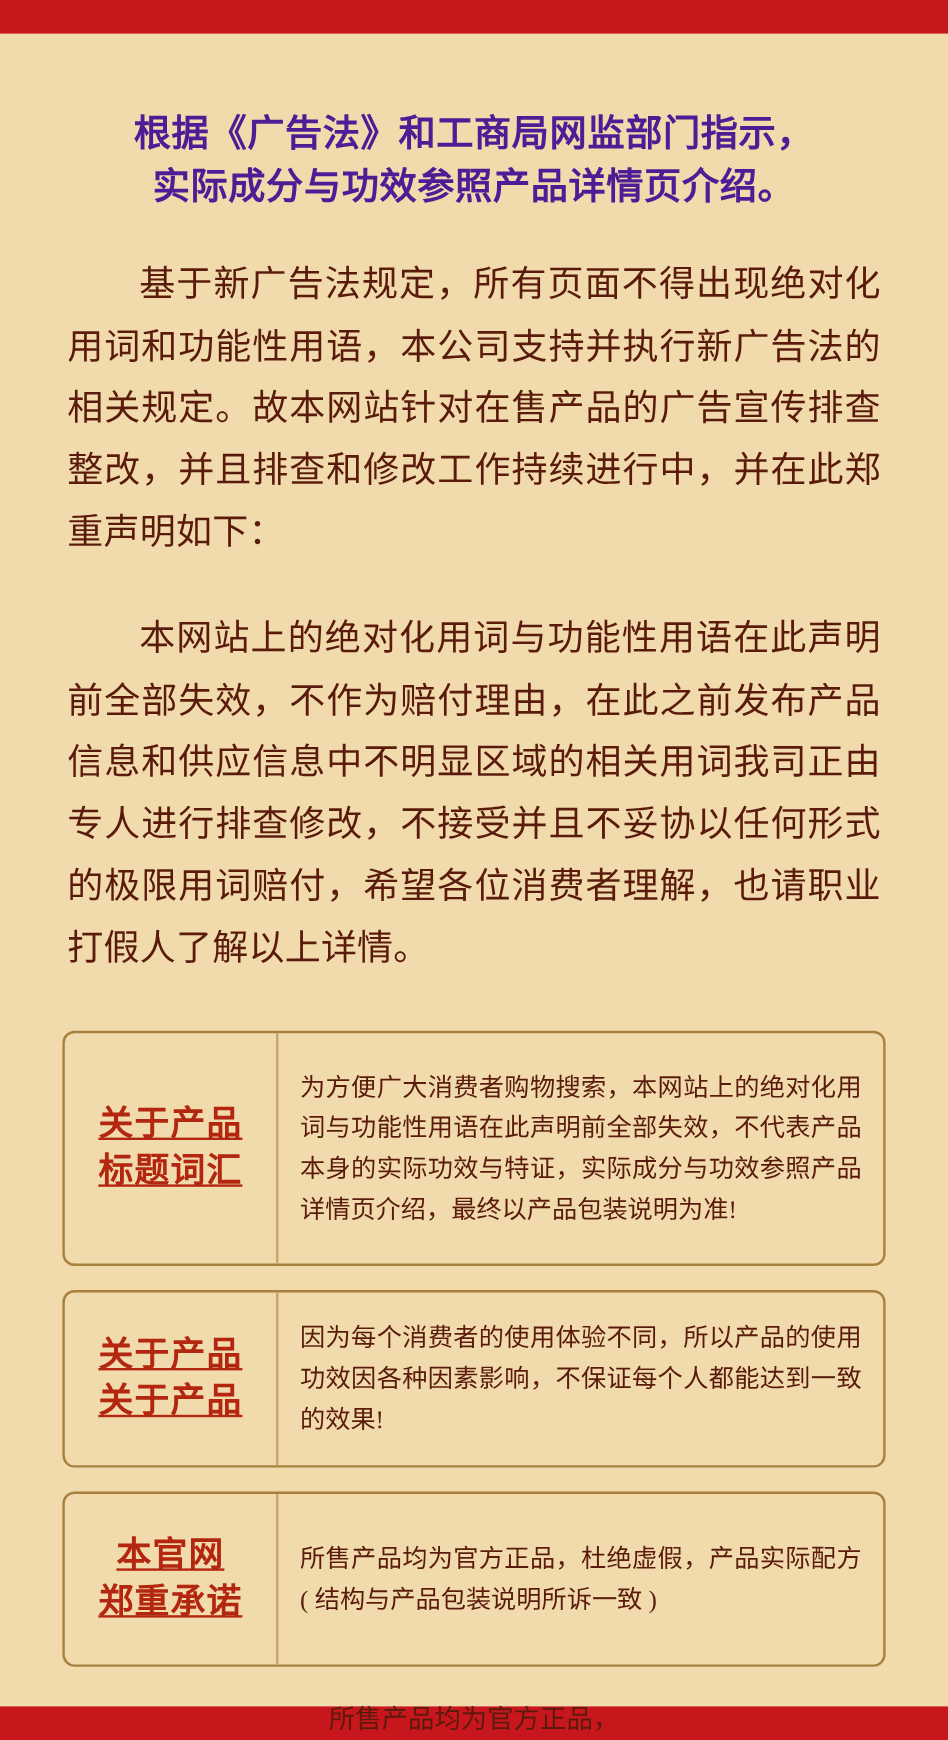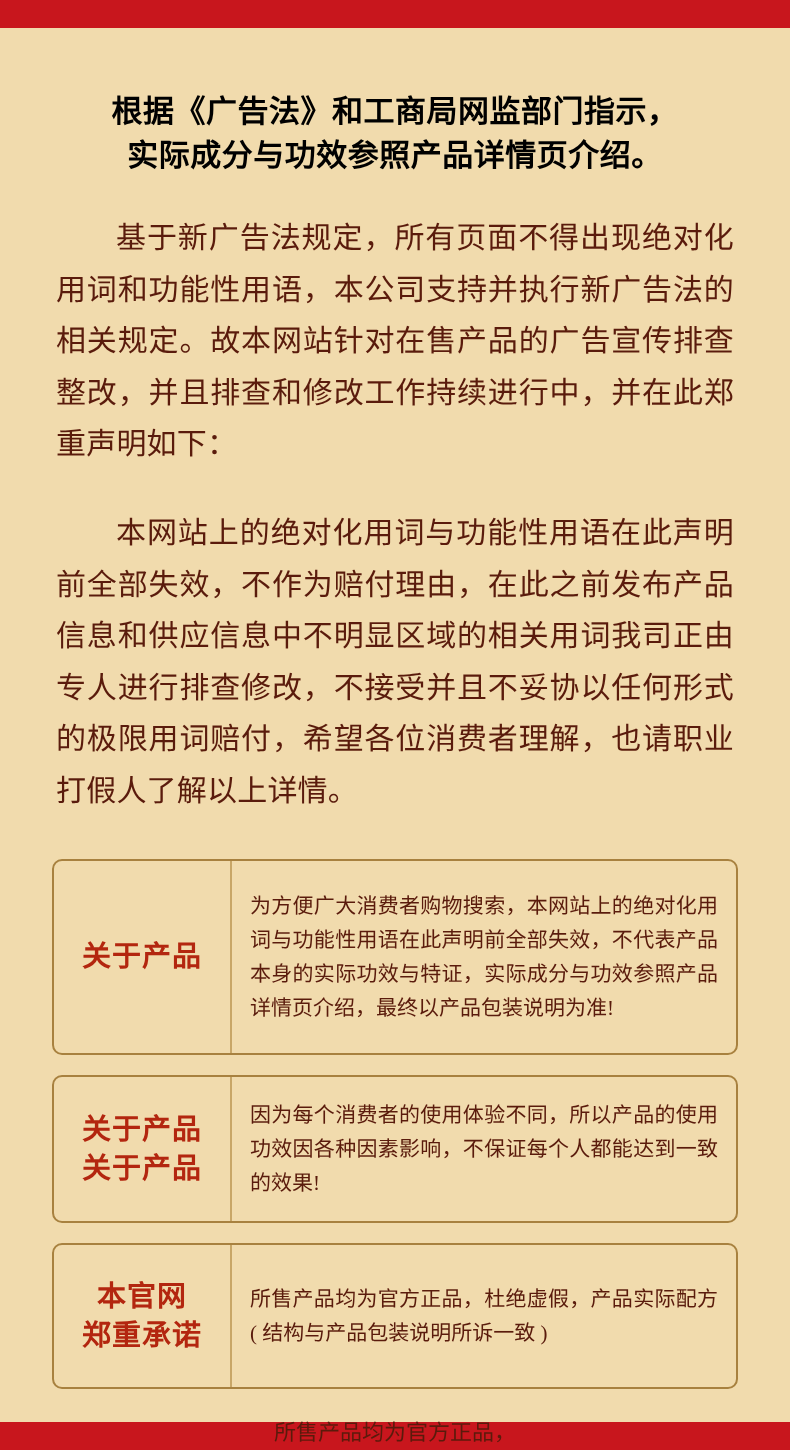--- a/index.html
+++ b/index.html
@@ -25,21 +25,21 @@
     position: absolute;
     left: 0;
     top: 28px;
     width: 790px;
     height: 1394px;
     background: #f1dbad;
     box-sizing: border-box;
     padding: 40px 52px 20px 52px;
   }
   .headline {
-    color: #000000;
+    color: #4c1d95;
     font-weight: bold;
     font-size: 31px;
     line-height: 1.42;
     text-align: center;
     letter-spacing: 0.5px;
     margin: 22px 0 0 0;
   }
   .headline .l2 {
     display: block;
   }
@@ -76,20 +76,21 @@
     align-items: center;
     justify-content: center;
     color: #b3260f;
     font-weight: bold;
     font-size: 29px;
     line-height: 1.34;
     padding: 14px 4px;
     border-right: 2px solid #c8a667;
     text-align: center;
     letter-spacing: 1px;
+    text-decoration: underline;
   }
   .card-body {
     flex: 1 1 auto;
     color: #5a1b0c;
     font-size: 21px;
     line-height: 1.62;
     padding: 16px 18px 16px 18px;
     text-align: justify;
     text-justify: inter-ideograph;
     display: flex;
@@ -119,20 +120,21 @@
     </div>
 
     <p class="body-para first">基于新广告法规定，所有页面不得出现绝对化用词和功能性用语，本公司支持并执行新广告法的相关规定。故本网站针对在售产品的广告宣传排查整改，并且排查和修改工作持续进行中，并在此郑重声明如下：</p>
     <p class="body-para second">本网站上的绝对化用词与功能性用语在此声明前全部失效，不作为赔付理由，在此之前发布产品信息和供应信息中不明显区域的相关用词我司正由专人进行排查修改，不接受并且不妥协以任何形式的极限用词赔付，希望各位消费者理解，也请职业打假人了解以上详情。</p>
 
     <div class="cards">
 
       <div class="card c1">
         <div class="card-title">
           <span>关于产品</span>
+          <span>标题词汇</span>
         </div>
         <div class="card-body">为方便广大消费者购物搜索，本网站上的绝对化用词与功能性用语在此声明前全部失效，不代表产品本身的实际功效与特证，实际成分与功效参照产品详情页介绍，最终以产品包装说明为准!</div>
       </div>
 
       <div class="card c2">
         <div class="card-title">
           <span>关于产品</span>
           <span>关于产品</span>
         </div>
         <div class="card-body">因为每个消费者的使用体验不同，所以产品的使用功效因各种因素影响，不保证每个人都能达到一致的效果!</div>

